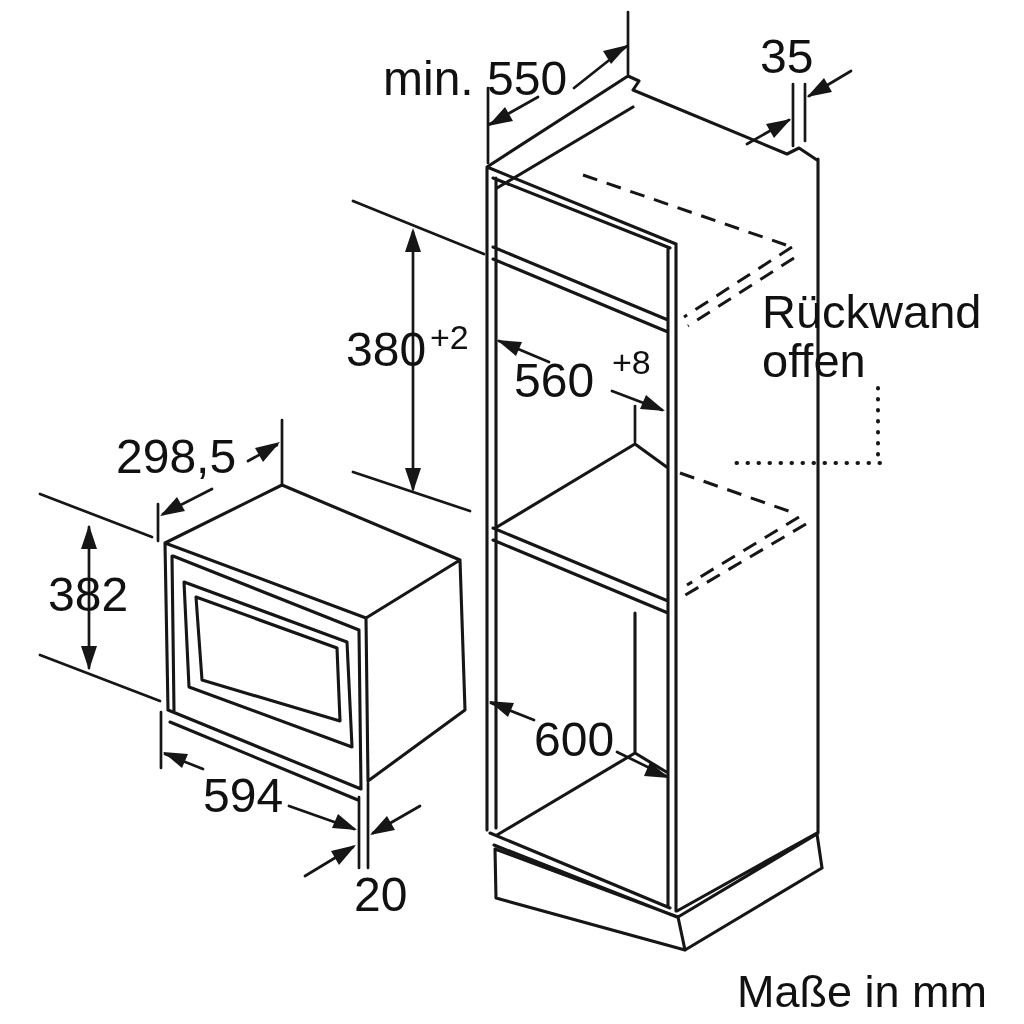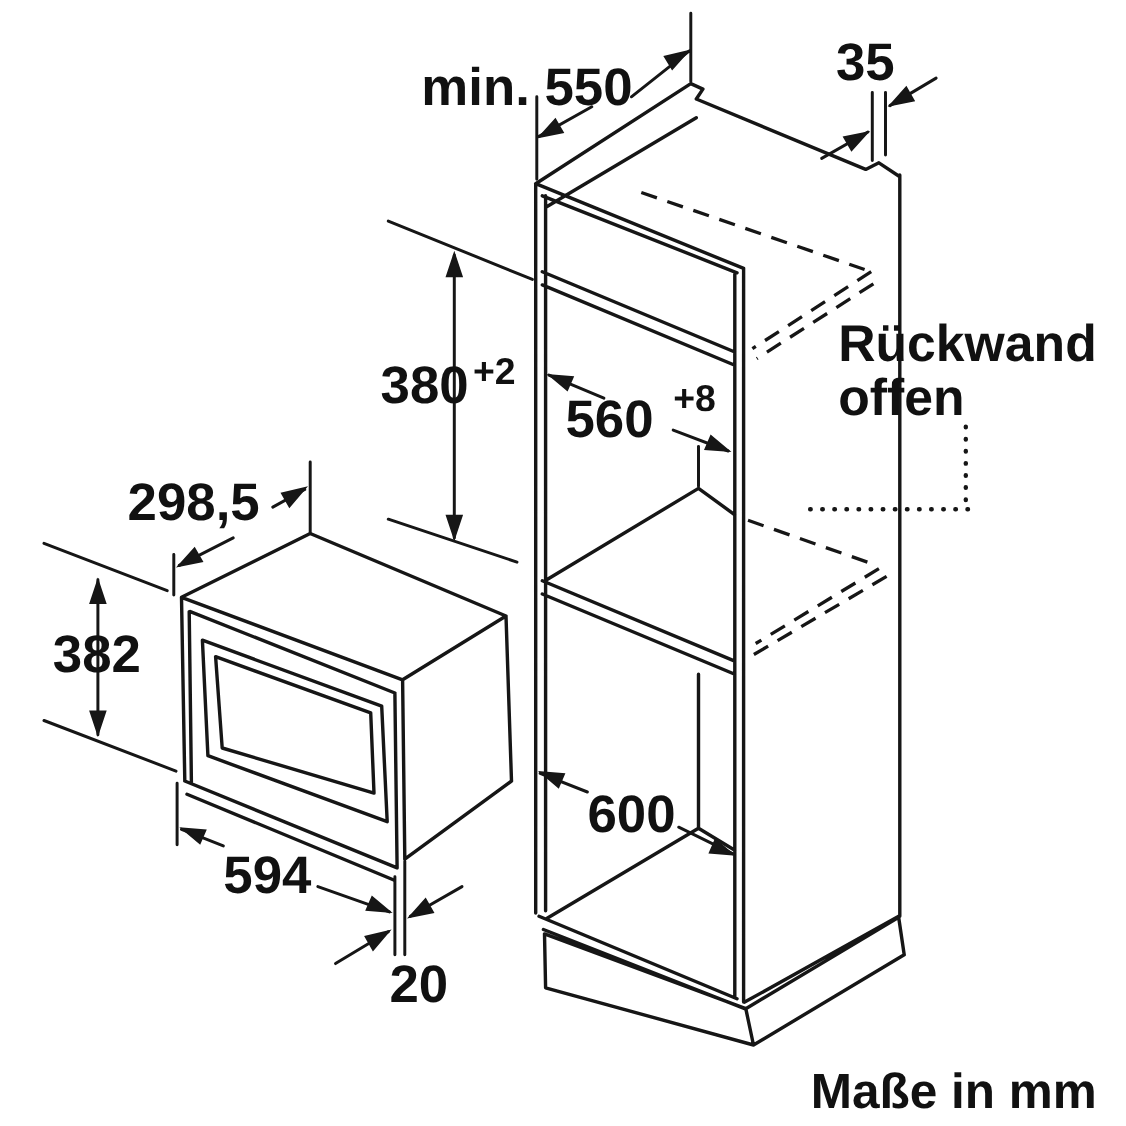--- a/index.html
+++ b/index.html
@@ -1,16 +1,16 @@
 <!DOCTYPE html>
 <html><head>
 <meta charset="utf-8">
 <style>
   html,body{margin:0;padding:0;background:#ffffff;}
-  .stage{width:1024px;height:1024px;background:#ffffff;position:relative;overflow:hidden;font-weight:bold;}
+  .stage{width:1024px;height:1024px;background:#ffffff;position:relative;overflow:hidden;}
   svg{display:block;}
   .ln{fill:none;stroke:#161616;stroke-width:3.1;stroke-linecap:round;stroke-linejoin:round;}
   .thin{fill:none;stroke:#161616;stroke-width:2.7;stroke-linecap:round;}
   .dash{fill:none;stroke:#161616;stroke-width:3;stroke-linecap:butt;stroke-dasharray:15 10;}
   .dots{fill:none;stroke:#161616;stroke-width:4;stroke-linecap:round;stroke-dasharray:0.5 10.5;}
   .arr{fill:#161616;stroke:none;}
   text{font-family:"Liberation Sans","DejaVu Sans",sans-serif;fill:#111111;}
   .dim{font-size:48px;}
   .sup{font-size:34px;}
   .note{font-size:47px;}

